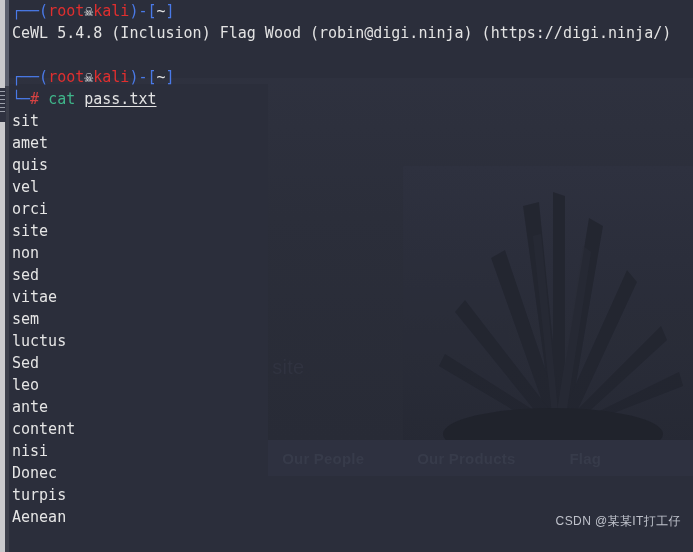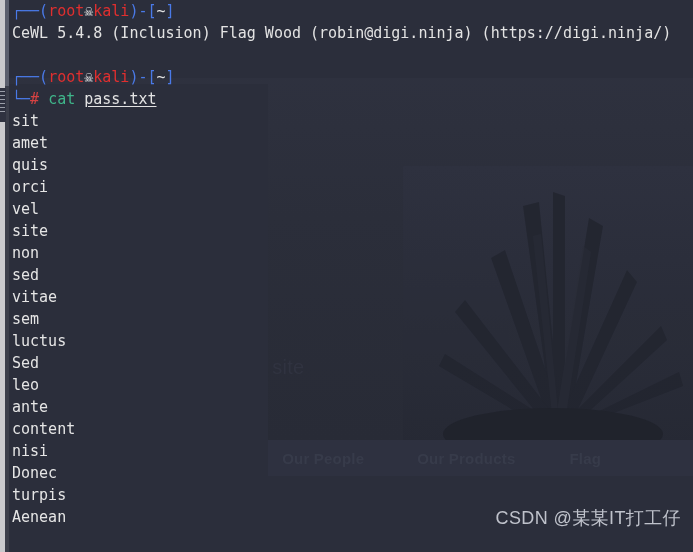--- a/index.html
+++ b/index.html
@@ -249,21 +249,21 @@
   }
 
   
   #watermark {
     position: absolute;
     right: 12px;
     bottom: 22px;
     z-index: 10;
     color: #bfc2cb;
     font-family: "Liberation Sans", sans-serif;
-    font-size: 18px;
+    font-size: 12px;
     letter-spacing: .4px;
     white-space: nowrap;
   }
 </style>
 </head>
 <body>
 
 <div id="screen">
 
   <div id="browser-page">
@@ -373,22 +373,22 @@
 
     <div class="line"> </div>
 
     <div class="line"><span class="c-blue">┌──(</span><span class="c-red">root</span><span class="c-skull">☠</span><span class="c-red">kali</span><span class="c-blue">)-[</span><span class="c-white">~</span><span class="c-blue">]</span></div>
 
     <div class="line"><span class="c-blue">└─</span><span class="c-red2">#</span><span> </span><span class="c-green">cat</span><span> </span><span class="c-white u">pass.txt</span></div>
 
     <div class="wordline">sit</div>
     <div class="wordline">amet</div>
     <div class="wordline">quis</div>
+    <div class="wordline">vel</div>
     <div class="wordline">orci</div>
-    <div class="wordline">vel</div>
     <div class="wordline">site</div>
     <div class="wordline">non</div>
     <div class="wordline">sed</div>
     <div class="wordline">vitae</div>
     <div class="wordline">sem</div>
     <div class="wordline">luctus</div>
     <div class="wordline">Sed</div>
     <div class="wordline">leo</div>
     <div class="wordline">ante</div>
     <div class="wordline">content</div>

